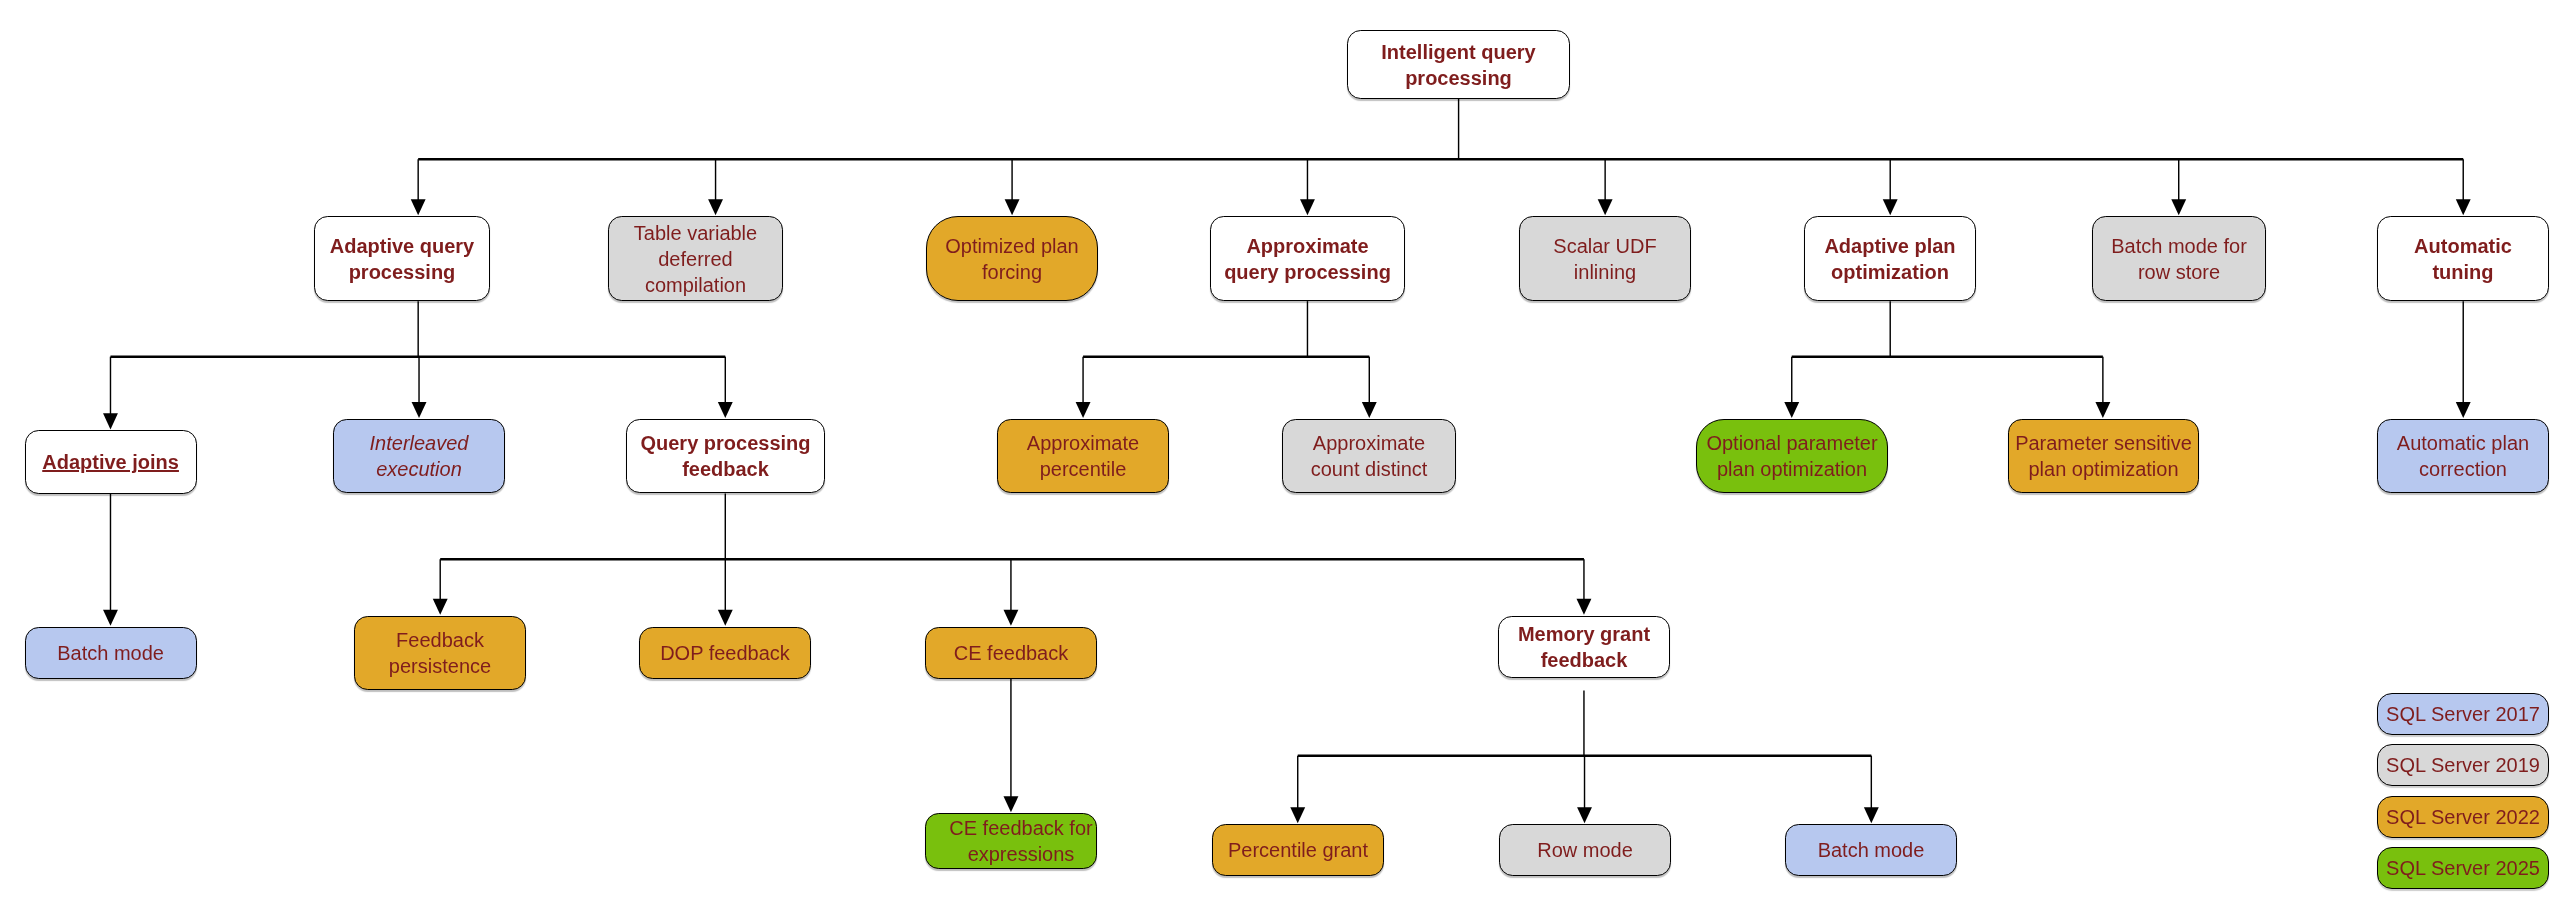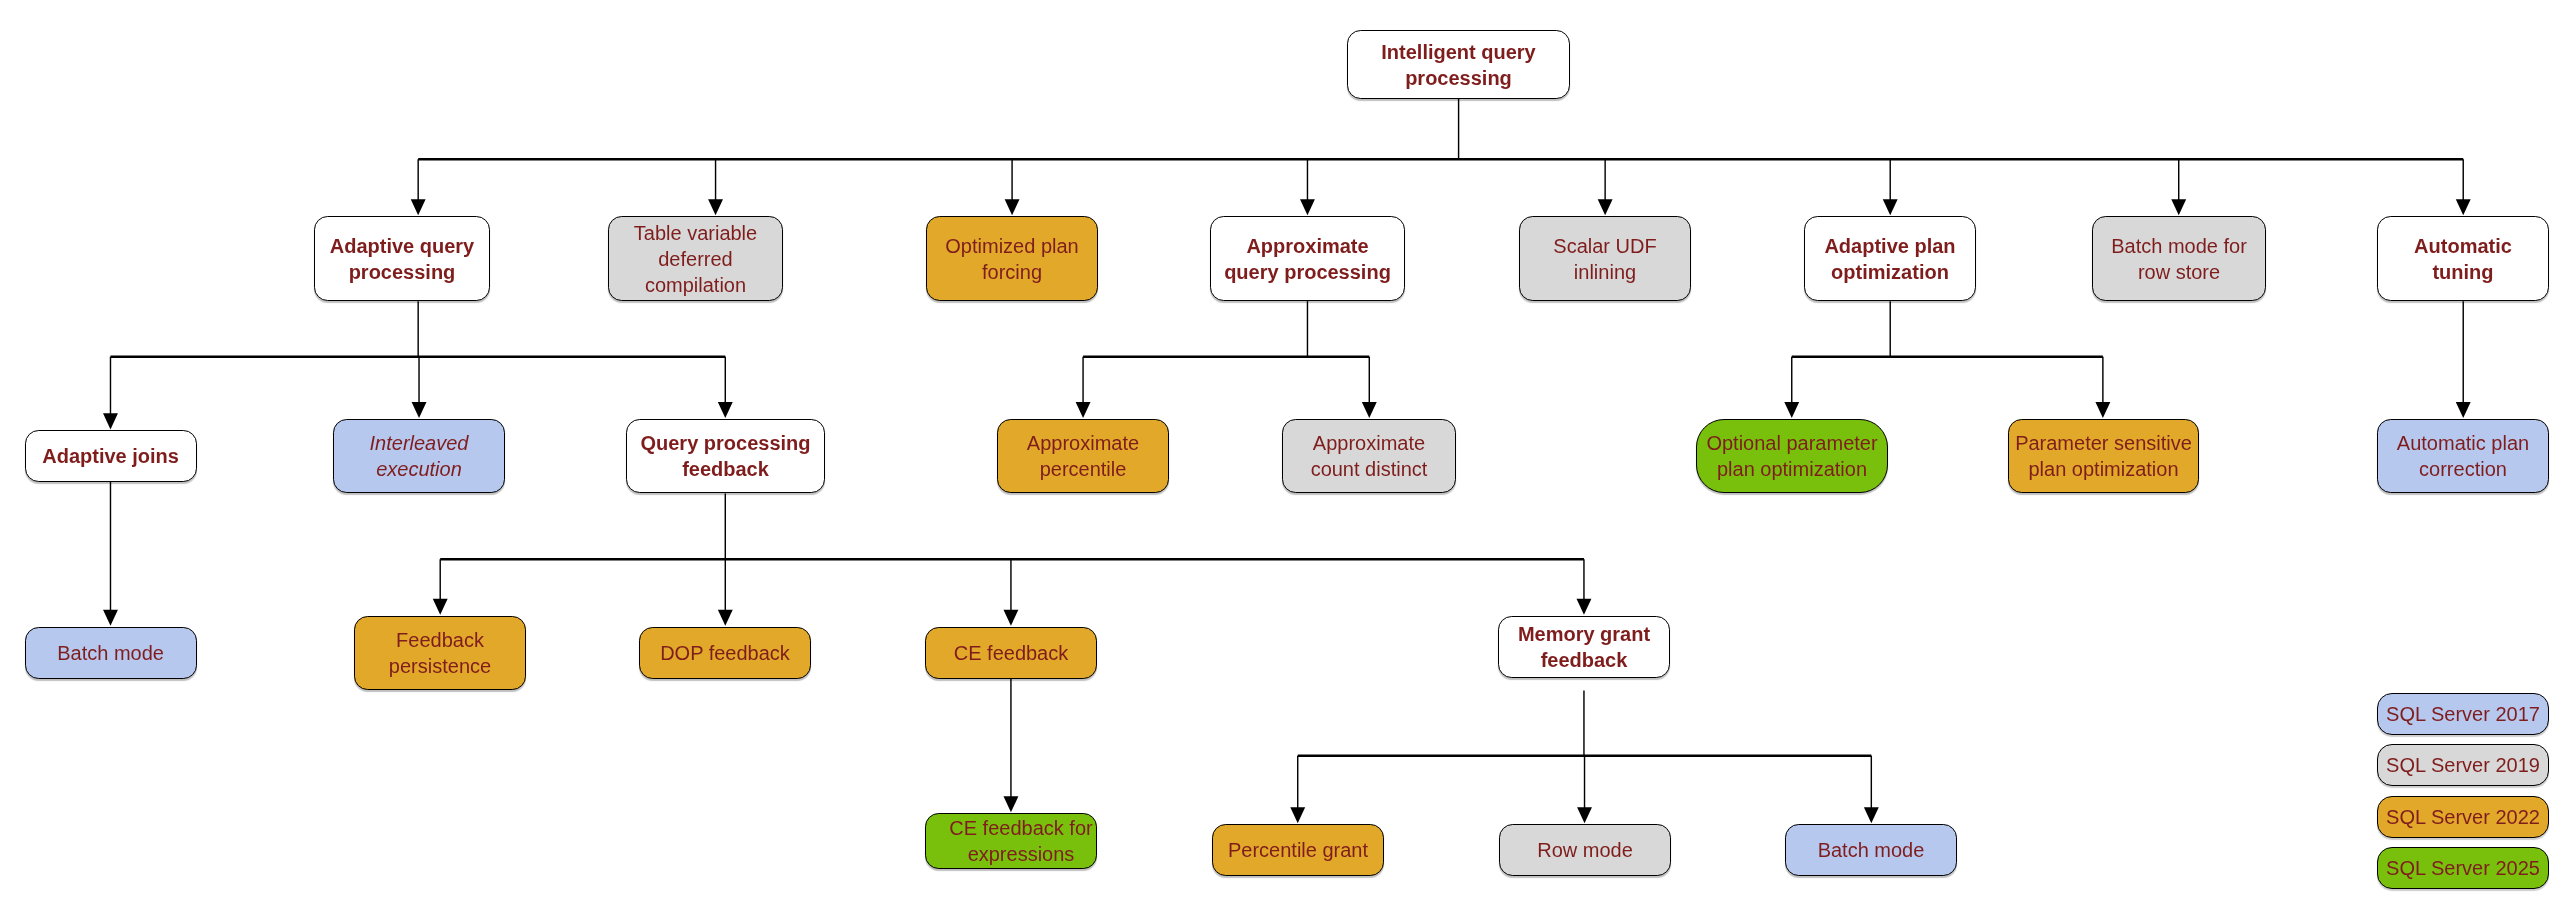--- a/index.html
+++ b/index.html
@@ -107,33 +107,33 @@
       <line x1="3269" y1="1320" x2="3269" y2="1414" stroke="#000000" stroke-width="2.5"></line>
       <polygon points="3256,1410 3282,1410 3269,1438" fill="#000000"></polygon>
     </svg>
   <div id="nodes-layer">
       <div class="node bold" style="left: 1347px; top: 30px; width: 223px; height: 69px; background: rgb(255, 255, 255);">Intelligent query
 processing</div>
       <div class="node bold" style="left: 314px; top: 216px; width: 176px; height: 85px; background: rgb(255, 255, 255);">Adaptive query
 processing</div>
       <div class="node" style="left: 608px; top: 216px; width: 175px; height: 85px; background: rgb(216, 216, 216);">Table variable
 deferred compilation</div>
-      <div class="node" style="left: 926px; top: 216px; width: 172px; height: 85px; background: rgb(226, 168, 41);">Optimized plan
+      <div class="node" style="left: 926px; top: 216px; width: 172px; height: 85px; background: rgb(226, 168, 41); border-radius: 32px;">Optimized plan
 forcing</div>
       <div class="node bold" style="left: 1210px; top: 216px; width: 195px; height: 85px; background: rgb(255, 255, 255);">Approximate
 query processing</div>
       <div class="node" style="left: 1519px; top: 216px; width: 172px; height: 85px; background: rgb(216, 216, 216);">Scalar UDF
 inlining</div>
       <div class="node bold" style="left: 1804px; top: 216px; width: 172px; height: 85px; background: rgb(255, 255, 255);">Adaptive plan
 optimization</div>
       <div class="node" style="left: 2092px; top: 216px; width: 174px; height: 85px; background: rgb(216, 216, 216);">Batch mode for
 row store</div>
       <div class="node bold" style="left: 2377px; top: 216px; width: 172px; height: 85px; background: rgb(255, 255, 255);">Automatic
 tuning</div>
-      <div class="node bold" style="left: 24.6px; top: 430px; width: 172px; height: 52px; background: rgb(255, 255, 255);">Adaptive joins</div>
+      <div class="node bold" style="left: 24.6px; top: 430px; width: 172px; height: 64px; background: rgb(255, 255, 255); text-decoration: underline;">Adaptive joins</div>
       <div class="node" style="left: 333px; top: 419px; width: 172px; height: 74px; background: rgb(183, 200, 239); font-style: italic;">Interleaved
 execution</div>
       <div class="node bold" style="left: 626px; top: 419px; width: 199px; height: 74px; background: rgb(255, 255, 255);">Query processing
 feedback</div>
       <div class="node" style="left: 997px; top: 419px; width: 172px; height: 74px; background: rgb(226, 168, 41);">Approximate
 percentile</div>
       <div class="node" style="left: 1282px; top: 419px; width: 174px; height: 74px; background: rgb(216, 216, 216);">Approximate
 count distinct</div>
       <div class="node" style="left: 1696px; top: 419px; width: 192px; height: 74px; background: rgb(121, 192, 13); border-radius: 28px;">Optional parameter
 plan optimization</div>

